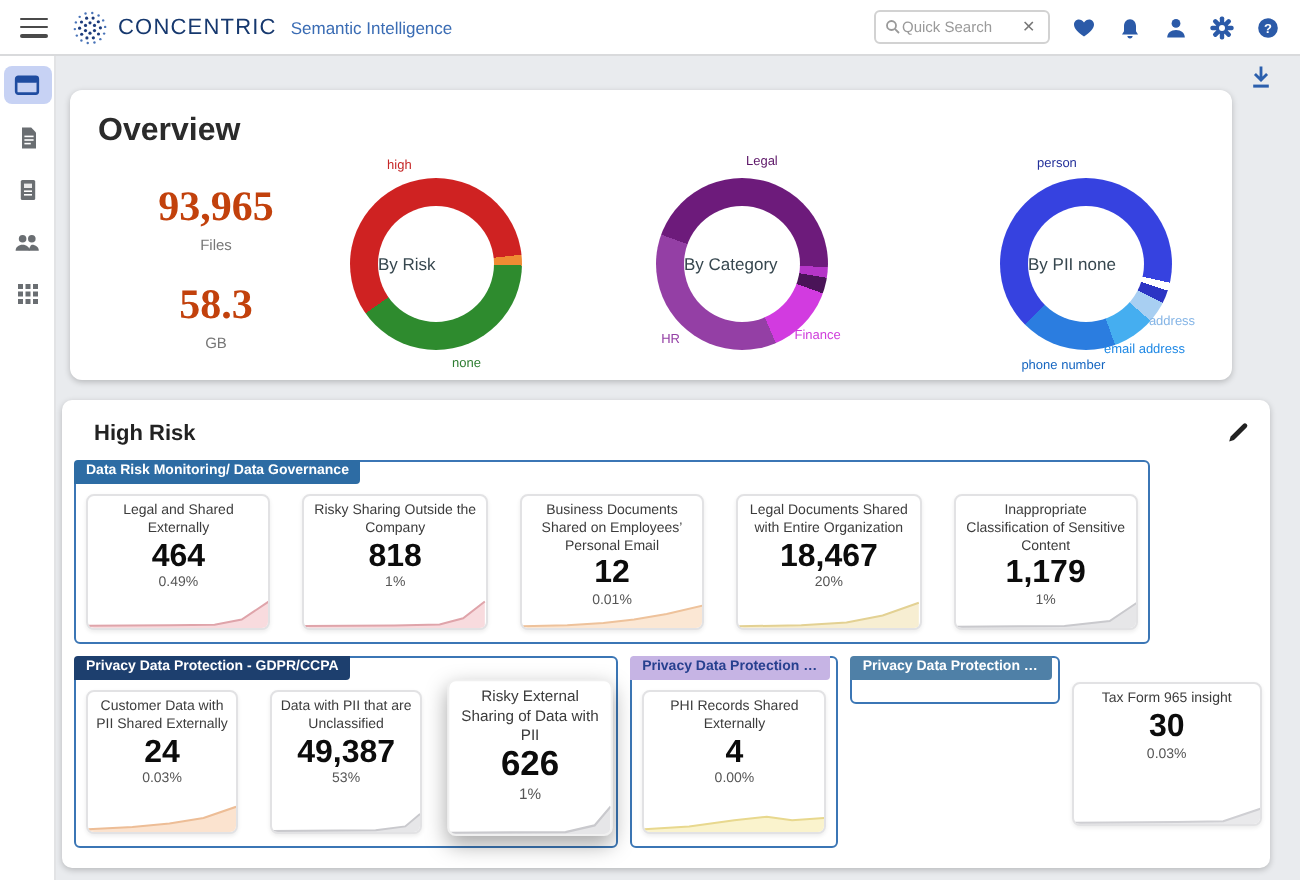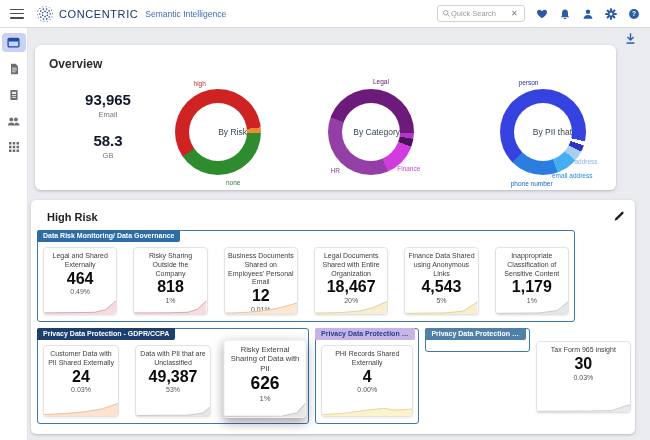--- a/index.html
+++ b/index.html
@@ -31,32 +31,32 @@
                margin-bottom:7px; border-radius:4px; cursor:pointer; }
   .side-item.active { background:#c7d2f4; }
 
   
   .main { position:absolute; left:28px; top:28px; width:622px; height:412px; }
   .download-btn { position:absolute; top:4px; right:13px; background:none; border:none; cursor:pointer; }
 
   
   .ov-card { position:absolute; left:7px; top:17px; width:581px; height:145px; background:#fff;
              border-radius:6px; box-shadow:0 1px 3px rgba(0,0,0,.22); }
-  .ov-title { position:absolute; left:14px; top:12px; font-size:12px; font-weight:600; color:#2b2b2b;text-align:center; }
+  .ov-title { position:absolute; left:14px; top:12px; font-size:16px; font-weight:600; color:#2b2b2b;text-align:center; }
   .stats { position:absolute; left:28px; top:46px; width:90px; text-align:center; }
   .stat + .stat { margin-top:13px; }
-  .stat-value { font-size:15px; font-weight:bold; color:#0f172a; }
+  .stat-value { font-size:21px; font-weight:bold; color:#c2410c;font-family:Liberation Serif, serif; }
   .stat-label { font-size:7.5px; color:#777; margin-top:2px; }
   .chart-slot { position:absolute; top:33px; width:150px; height:112px; }
   .chart-slot[data-chart-slot="0"] { left:108px; }
   .chart-slot[data-chart-slot="1"] { left:261px;text-decoration:underline; }
   .chart-slot[data-chart-slot="2"] { left:433px; }
   .donut { width:86px; height:86px; border-radius:50%; margin:11px auto 0; position:relative; cursor:pointer; }
   .donut-hole { position:absolute; inset:14px; background:#fff; border-radius:50%;
-                display:flex; align-items:center; justify-content:flex-end; }
+                display:flex; align-items:center; justify-content:flex-start; }
   .donut-center { font-size:8.5px; color:#37474f; }
   .donut-label { position:absolute; transform:translate(-50%,-50%); font-size:6.5px; white-space:nowrap; }
 
   
   .hr-card { position:absolute; left:3px; top:172px; width:604px; height:234px; background:#fff;
              border-radius:5px; box-shadow:0 1px 3px rgba(0,0,0,.22); }
   .hr-title { position:absolute; left:16px; top:11px; font-size:11px; font-weight:600; color:#222; }
   .pencil-btn { position:absolute; right:10px; top:10px; background:none; border:none; cursor:pointer; }
   .row1 { position:absolute; left:6px; top:30px; width:538px; }
   .row2 { position:absolute; left:6px; top:128px; width:594px; display:flex; align-items:flex-start; gap:6px; }
@@ -226,21 +226,21 @@
         <path d="M6 1.2 V7 M3.2 4.6 L6 7.4 L8.8 4.6" fill="none" stroke="#2b5fad" stroke-width="1.3"></path>
         <line x1="2.4" y1="10.2" x2="9.6" y2="10.2" stroke="#2b5fad" stroke-width="1.4"></line>
       </svg>
   </button>
 
   <div class="ov-card">
     <div class="ov-title">Overview</div>
     <div class="stats">
       <div class="stat">
         <div class="stat-value">93,965</div>
-        <div class="stat-label">Email</div>
+        <div class="stat-label">Files</div>
       </div>
       <div class="stat">
         <div class="stat-value">58.3</div>
         <div class="stat-label">GB</div>
       </div>
     </div>
     <div class="chart-slot" data-chart-slot="0">
         <div class="donut" style="background: conic-gradient(from 235deg, rgb(207, 34, 34) 0%, rgb(207, 34, 34) 58%, rgb(239, 139, 51) 58%, rgb(239, 139, 51) 60%, rgb(46, 139, 46) 60%, rgb(46, 139, 46) 100%);">
           <div class="donut-hole">
             <span class="donut-center">By Risk</span>
@@ -255,21 +255,21 @@
             <span class="donut-center">By Category</span>
           </div>
         </div>
         <span class="donut-label" style="left: 84.9221px; top: 2.95539px; color: rgb(93, 22, 104);">Legal</span>
         <span class="donut-label" style="left: 112.782px; top: 89.7286px; color: rgb(207, 61, 219);">Finance</span>
         <span class="donut-label" style="left: 39.2714px; top: 91.7819px; color: rgb(148, 64, 165);">HR</span>
       </div>
     <div class="chart-slot" data-chart-slot="2">
         <div class="donut" style="background: conic-gradient(from 225deg, rgb(54, 66, 224) 0%, rgb(54, 66, 224) 66%, rgb(255, 255, 255) 66%, rgb(255, 255, 255) 67.5%, rgb(44, 53, 196) 67.5%, rgb(44, 53, 196) 70%, rgb(168, 207, 242) 70%, rgb(168, 207, 242) 74%, rgb(69, 174, 240) 74%, rgb(69, 174, 240) 82%, rgb(43, 125, 224) 82%, rgb(43, 125, 224) 100%);">
           <div class="donut-hole">
-            <span class="donut-center">By PII that</span>
+            <span class="donut-center">By PII none</span>
           </div>
         </div>
         <span class="donut-label" style="left: 60.4925px; top: 4.06473px; color: rgb(35, 48, 154);">person</span>
         <span class="donut-label" style="left: 118.008px; top: 83.2283px; color: rgb(133, 181, 230);">address</span>
         <span class="donut-label" style="left: 104.228px; top: 97.0082px; color: rgb(30, 136, 229);">email address</span>
         <span class="donut-label" style="left: 63.6566px; top: 104.748px; color: rgb(21, 101, 192);">phone number</span>
       </div>
   </div>
 
   <div class="hr-card">
@@ -313,29 +313,20 @@
             <div class="mcard">
     <div class="mcard-title">Legal Documents Shared with Entire Organization</div>
     <div class="mcard-value">18,467</div>
     <div class="mcard-pct">20%</div>
   <svg class="spark" viewBox="0 0 100 15" preserveAspectRatio="none">
                 <polygon points="0,15 0.0,14.1 35.0,13.5 60.0,12.0 80.0,8.3 100.0,1.5 100,15" fill="#f7eed2"></polygon>
                 <polyline points="0.0,14.1 35.0,13.5 60.0,12.0 80.0,8.3 100.0,1.5" fill="none" stroke="#e3d193" stroke-width="1" vector-effect="non-scaling-stroke"></polyline>
               </svg>
             </div>
             <div class="mcard">
-    <div class="mcard-title">Finance Data Shared using Anonymous Links</div>
-    <div class="mcard-value">4,543</div>
-    <div class="mcard-pct">5%</div>
-  <svg class="spark" viewBox="0 0 100 15" preserveAspectRatio="none">
-                <polygon points="0,15 0.0,14.3 55.0,13.8 80.0,12.0 100.0,2.3 100,15" fill="#f7eed2"></polygon>
-                <polyline points="0.0,14.3 55.0,13.8 80.0,12.0 100.0,2.3" fill="none" stroke="#e3d193" stroke-width="1" vector-effect="non-scaling-stroke"></polyline>
-              </svg>
-            </div>
-            <div class="mcard">
     <div class="mcard-title">Inappropriate Classification of Sensitive Content</div>
     <div class="mcard-value">1,179</div>
     <div class="mcard-pct">1%</div>
   <svg class="spark" viewBox="0 0 100 15" preserveAspectRatio="none">
                 <polygon points="0,15 0.0,14.3 60.0,13.9 85.0,11.3 100.0,1.5 100,15" fill="#e6e6e8"></polygon>
                 <polyline points="0.0,14.3 60.0,13.9 85.0,11.3 100.0,1.5" fill="none" stroke="#c9c9cd" stroke-width="1" vector-effect="non-scaling-stroke"></polyline>
               </svg>
             </div>
           </div>
   </div>

